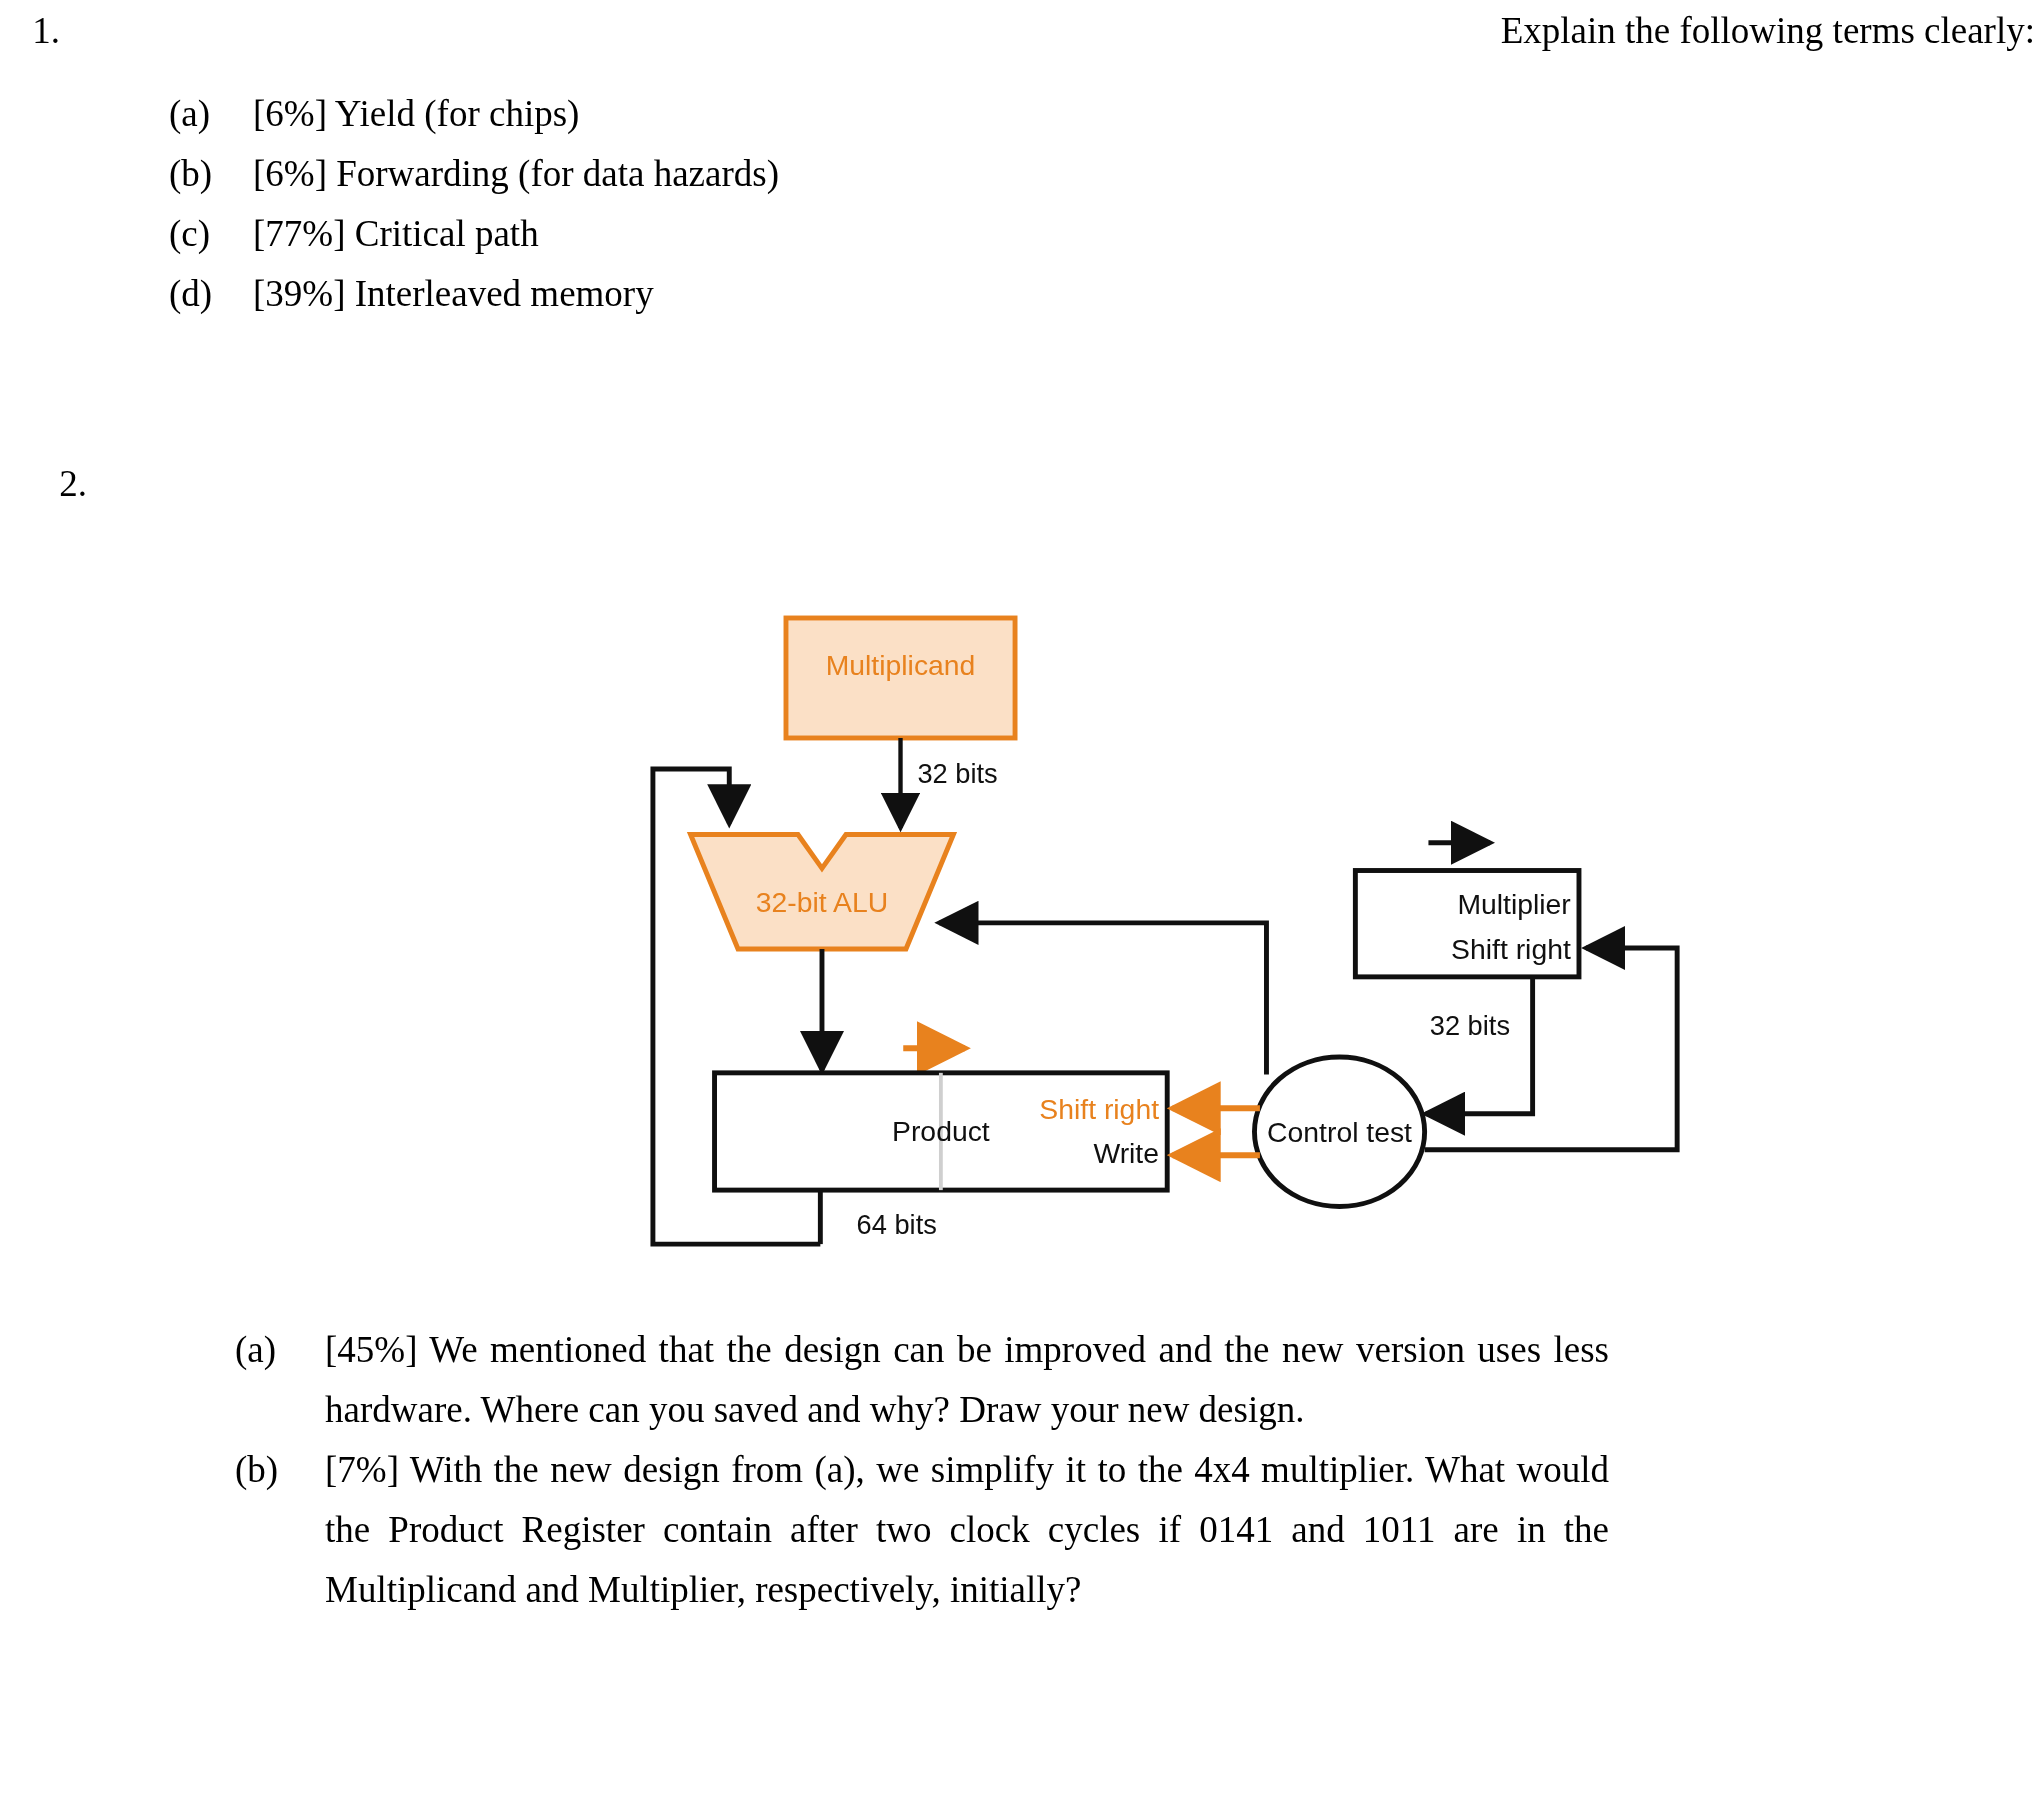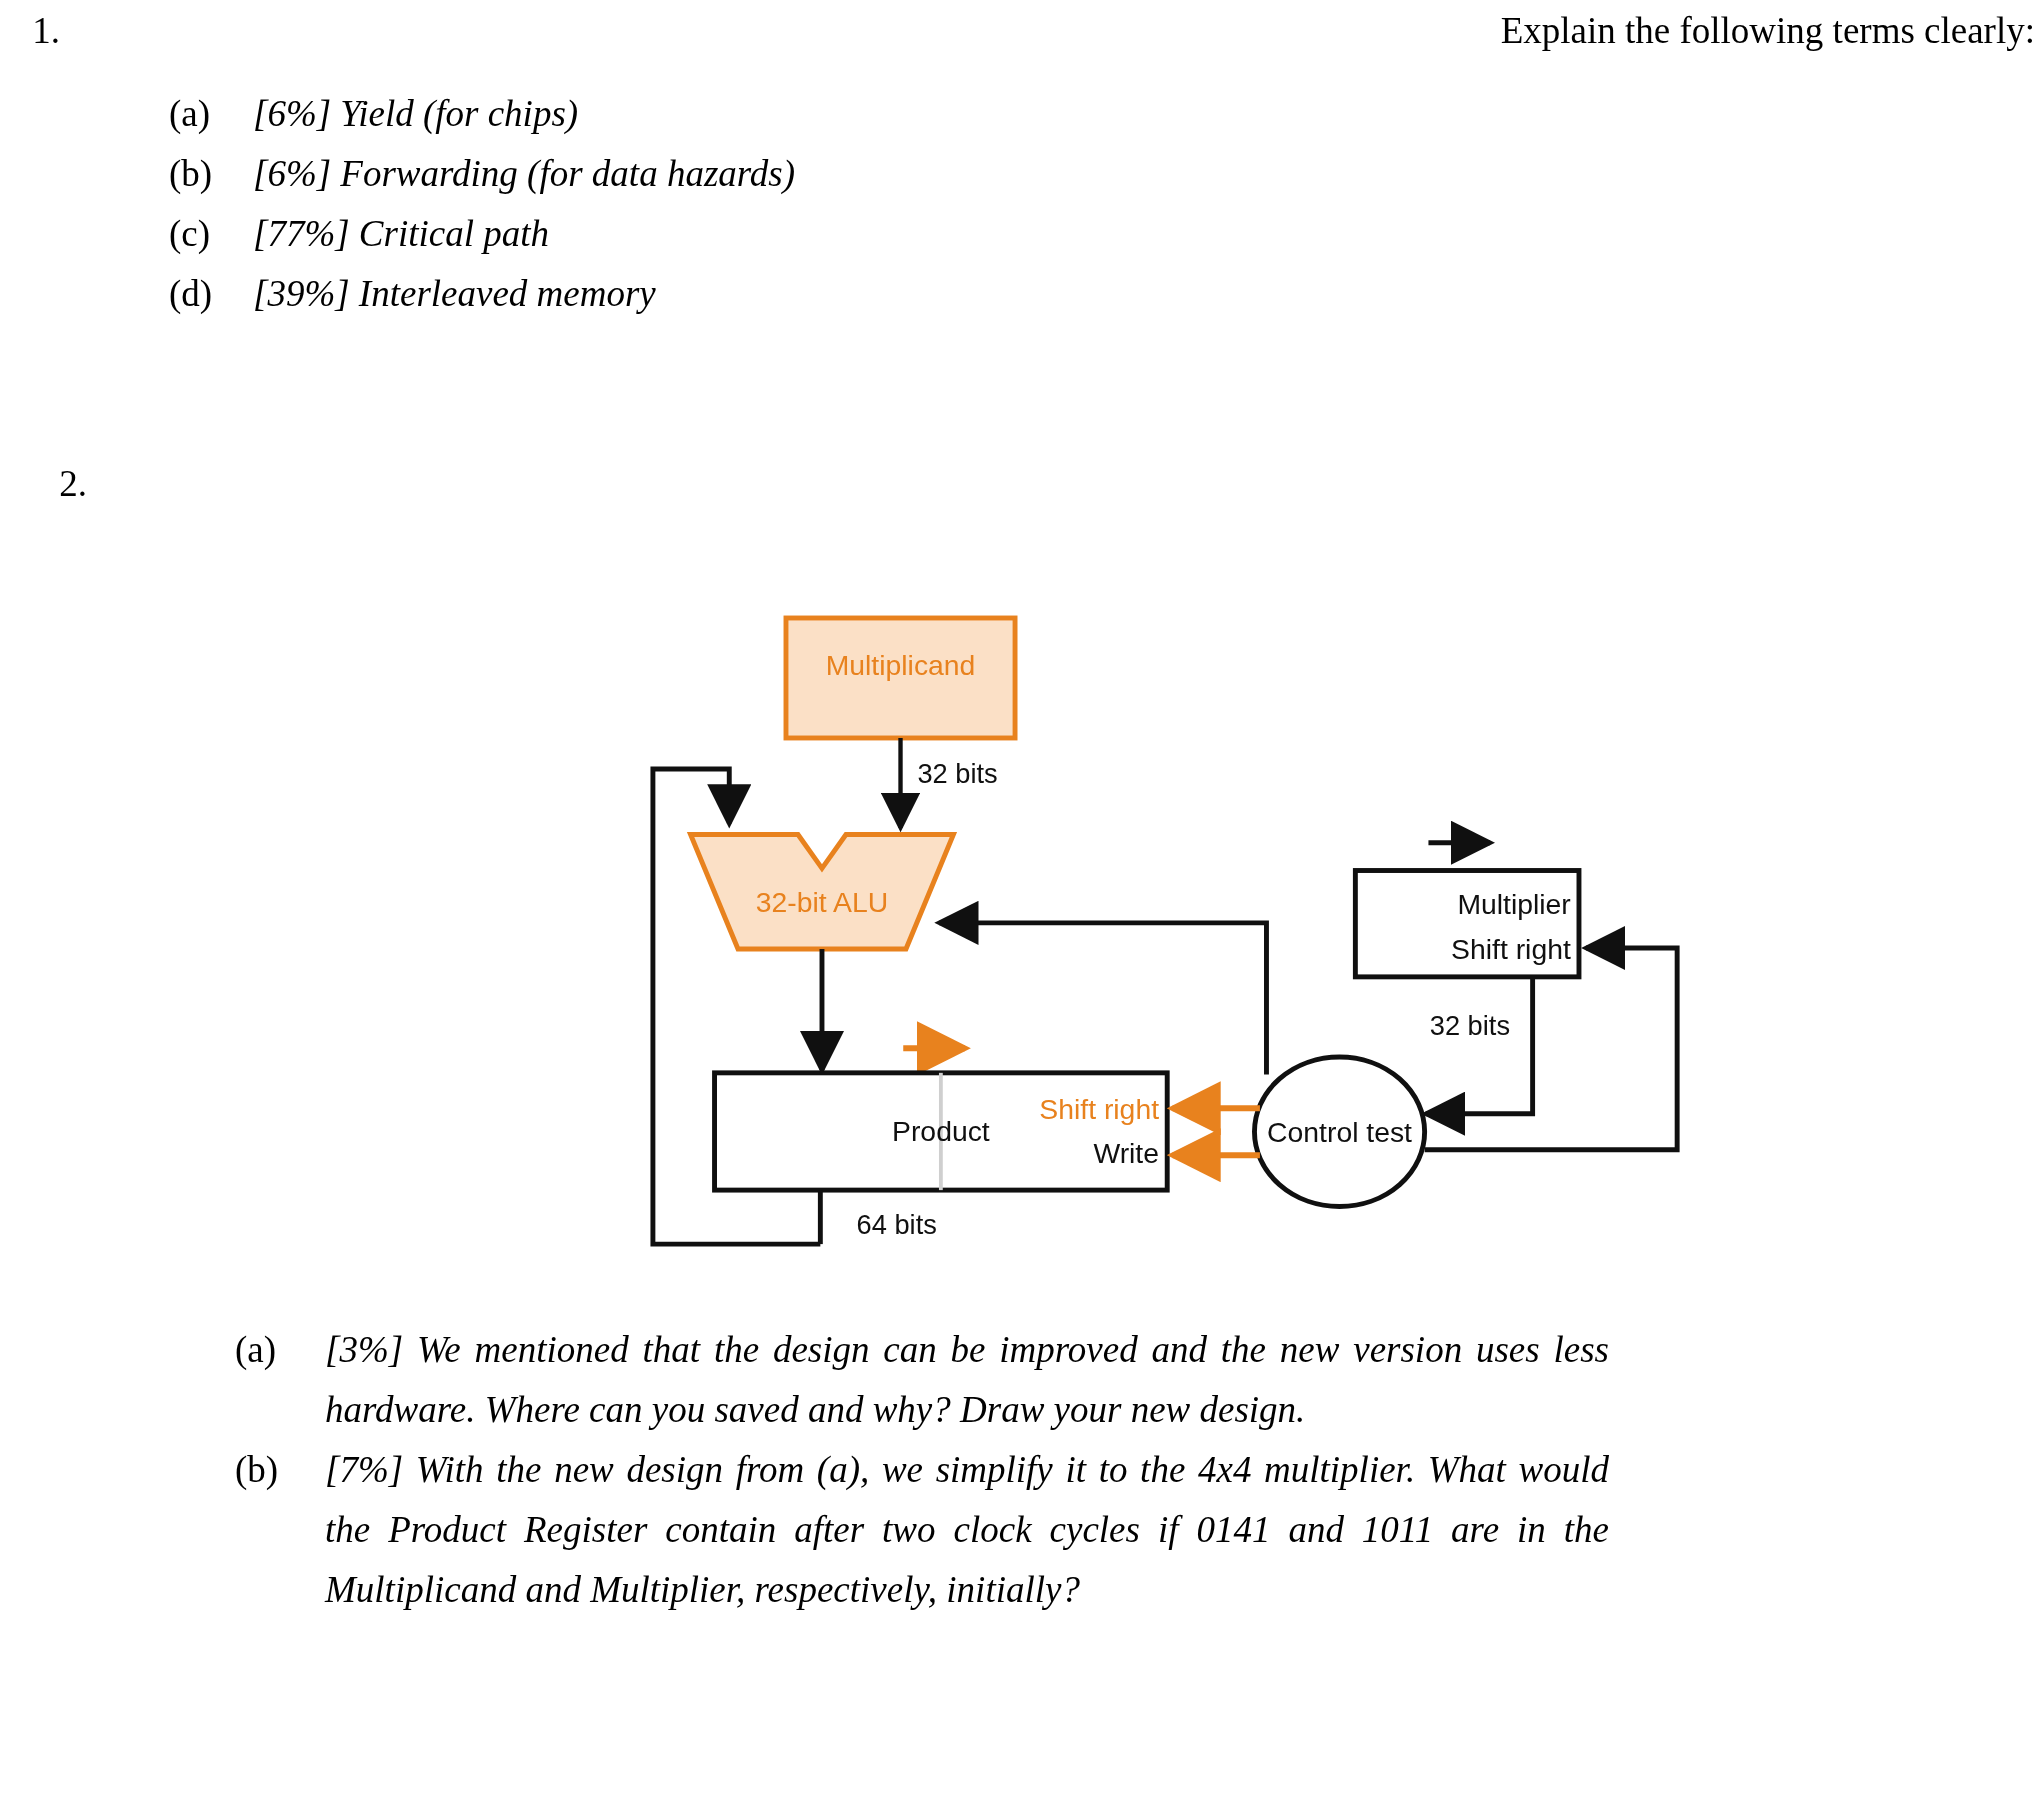--- a/index.html
+++ b/index.html
@@ -65,21 +65,20 @@
     flex: 0 0 95px;
     padding-left: 11px;
     box-sizing: border-box;
     font-size: 37px;
     line-height: 60px;
   }
   .sub-text {
     flex: 1 1 auto;
     font-size: 37px;
     line-height: 60px;
-    font-style: italic;
   }
   .sub-text.justify {
     text-align: justify;
     text-align-last: left;
   }
 
   
   .figure-wrap {
     position: absolute;
     left: 12px;
@@ -205,21 +204,21 @@
       <line x1="2288" y1="2148" x2="2128" y2="2148" transform="translate(0,-1130)" stroke="#E8821E" stroke-width="11" marker-end="url(#arrowOrange)"></line>
 
       <path d="M 2300 2000 L 2300 1722 L 1700 1722" transform="translate(0,-1130)" fill="none" stroke="#101010" stroke-width="9" marker-end="url(#arrowBlack)"></path>
 
     </svg>
   </div>
 
   <div class="q-block" style="top:1320px;padding-left:235px;padding-right:426px;width:2035px;box-sizing:border-box;">
     <div class="sub-item">
       <div class="sub-label" style="padding-left:0;width:90px;flex:0 0 90px;">(a)</div>
-      <div class="sub-text justify">[3%] We mentioned that the design can be improved and the new version uses less hardware. Where can you saved and why? Draw your new design.</div>
+      <div class="sub-text justify">[45%] We mentioned that the design can be improved and the new version uses less hardware. Where can you saved and why? Draw your new design.</div>
     </div>
     <div class="sub-item">
       <div class="sub-label" style="padding-left:0;width:90px;flex:0 0 90px;">(b)</div>
       <div class="sub-text justify">[7%] With the new design from (a), we simplify it to the 4x4 multiplier. What would the Product Register contain after two clock cycles if 0141 and 1011 are in the Multiplicand and Multiplier, respectively, initially?</div>
     </div>
   </div>
 
 </div>
 
 

